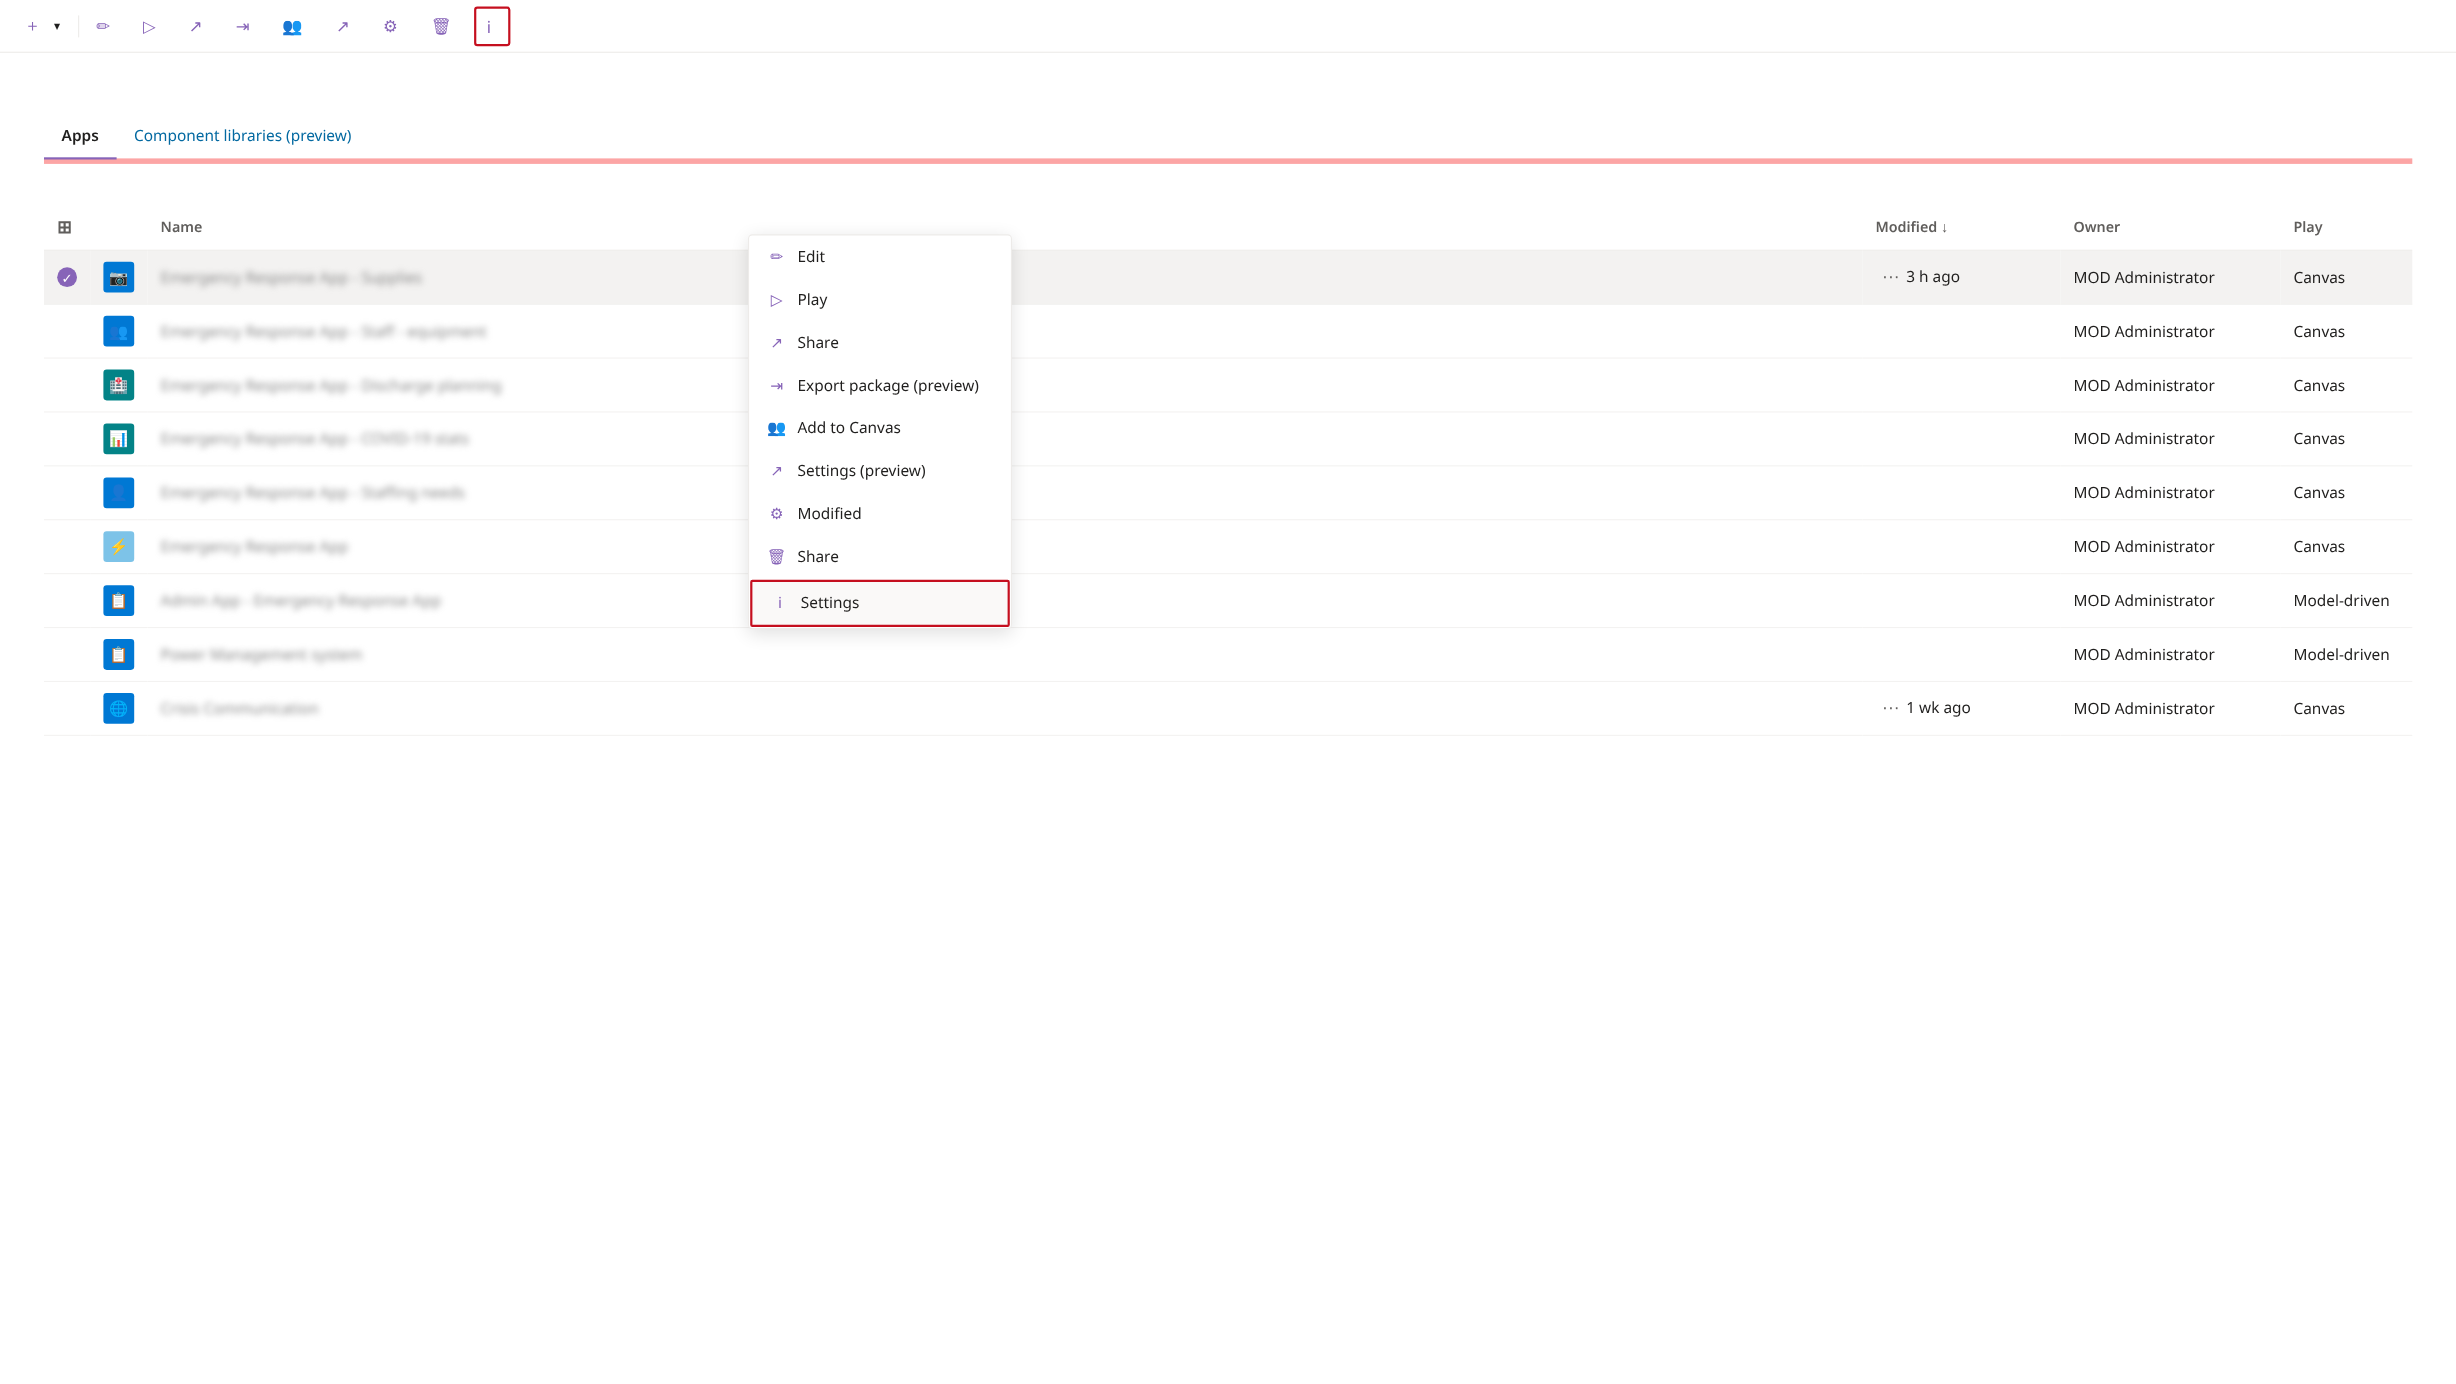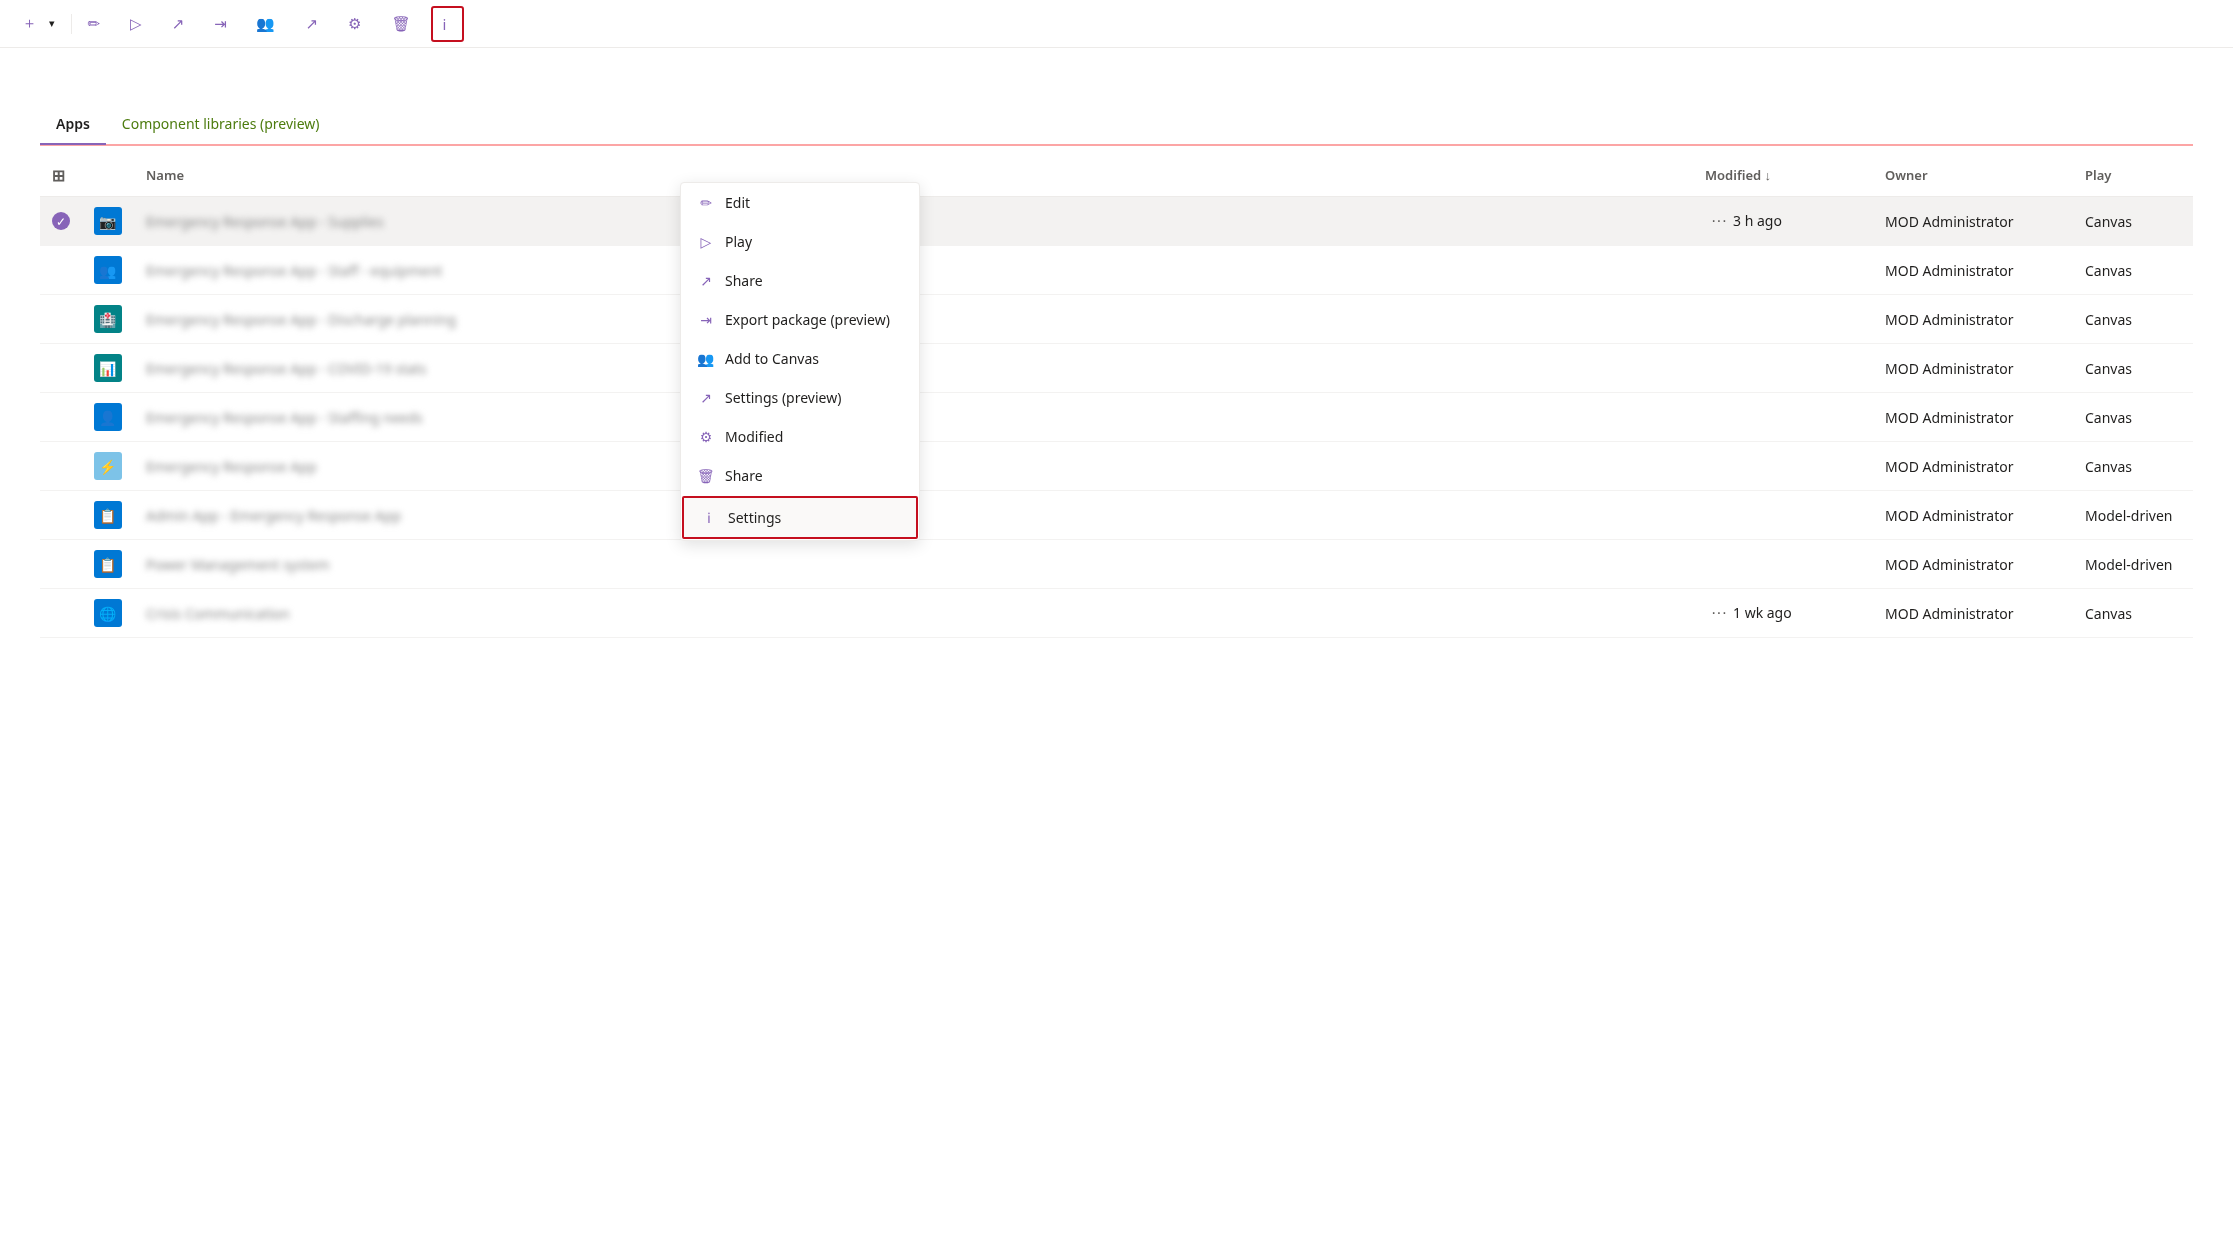--- a/index.html
+++ b/index.html
@@ -33,26 +33,26 @@
     }
     .toolbar-divider { width: 1px; height: 20px; background: #edebe9; margin: 0 2px; }
     .icon { color: #8764b8; font-size: 15px; }
     .toolbar-btn .icon { color: #8764b8; }
 
     
     .page { padding: 32px 40px; }
     .page-title { font-size: 20px; font-weight: 600; margin-bottom: 24px; }
 
     
-    .tabs { display: flex; border-bottom: 2px solid #fca5a5; margin-bottom: 8px; }
+    .tabs { display: flex; border-bottom: 5px solid #fca5a5; margin-bottom: 36px; }
     .tab {
       padding: 10px 16px;
       cursor: pointer;
       font-size: 14px;
-      color: #4d7c0f;
+      color: #0369a1;
       border-bottom: 2px solid transparent;
       margin-bottom: -1px;
     }
     .tab.active { color: #201f1e; border-bottom: 2px solid #8764b8; font-weight: 600; }
 
     
     .table-container { position: relative; }
     table { width: 100%; border-collapse: collapse; }
     thead th {
       text-align: left;

